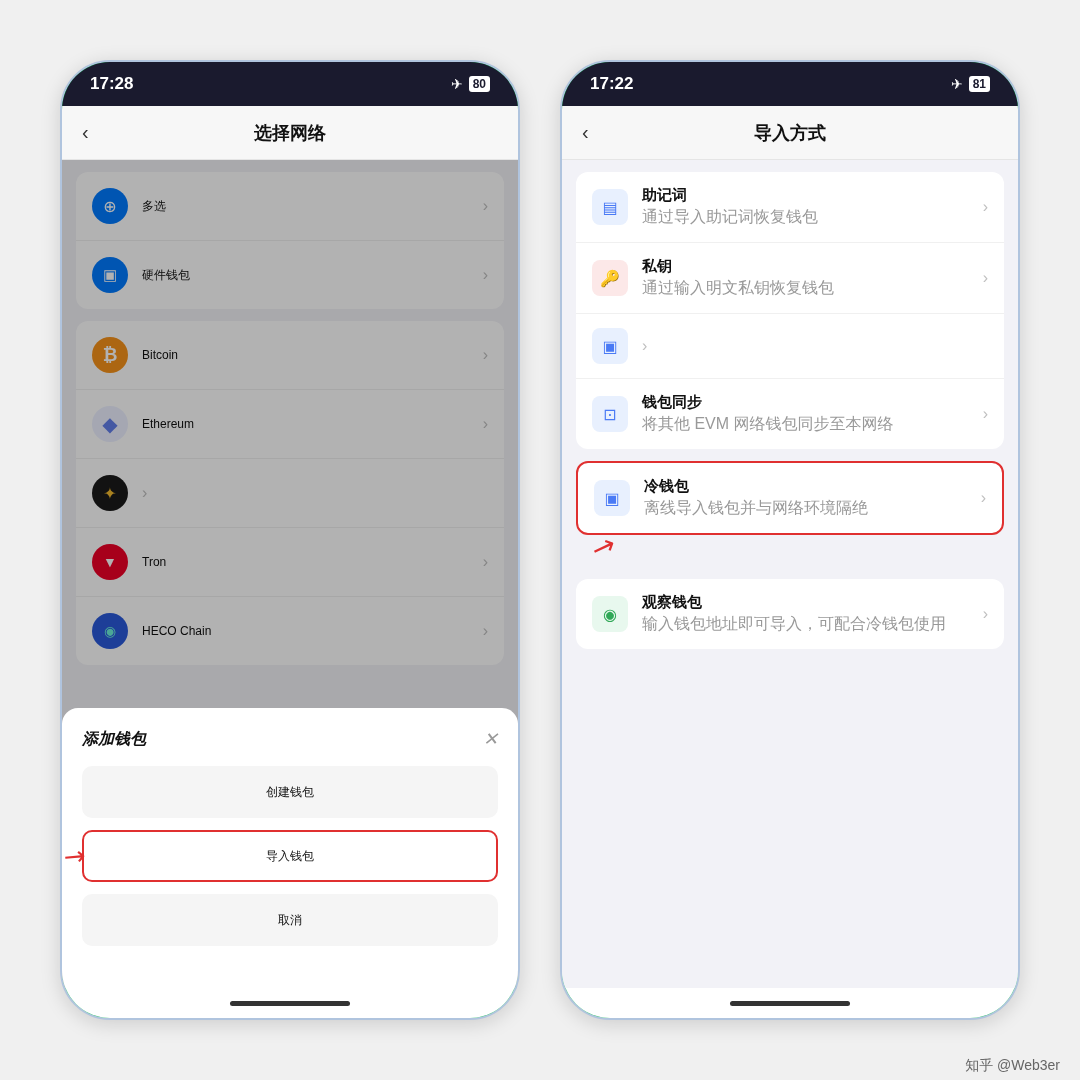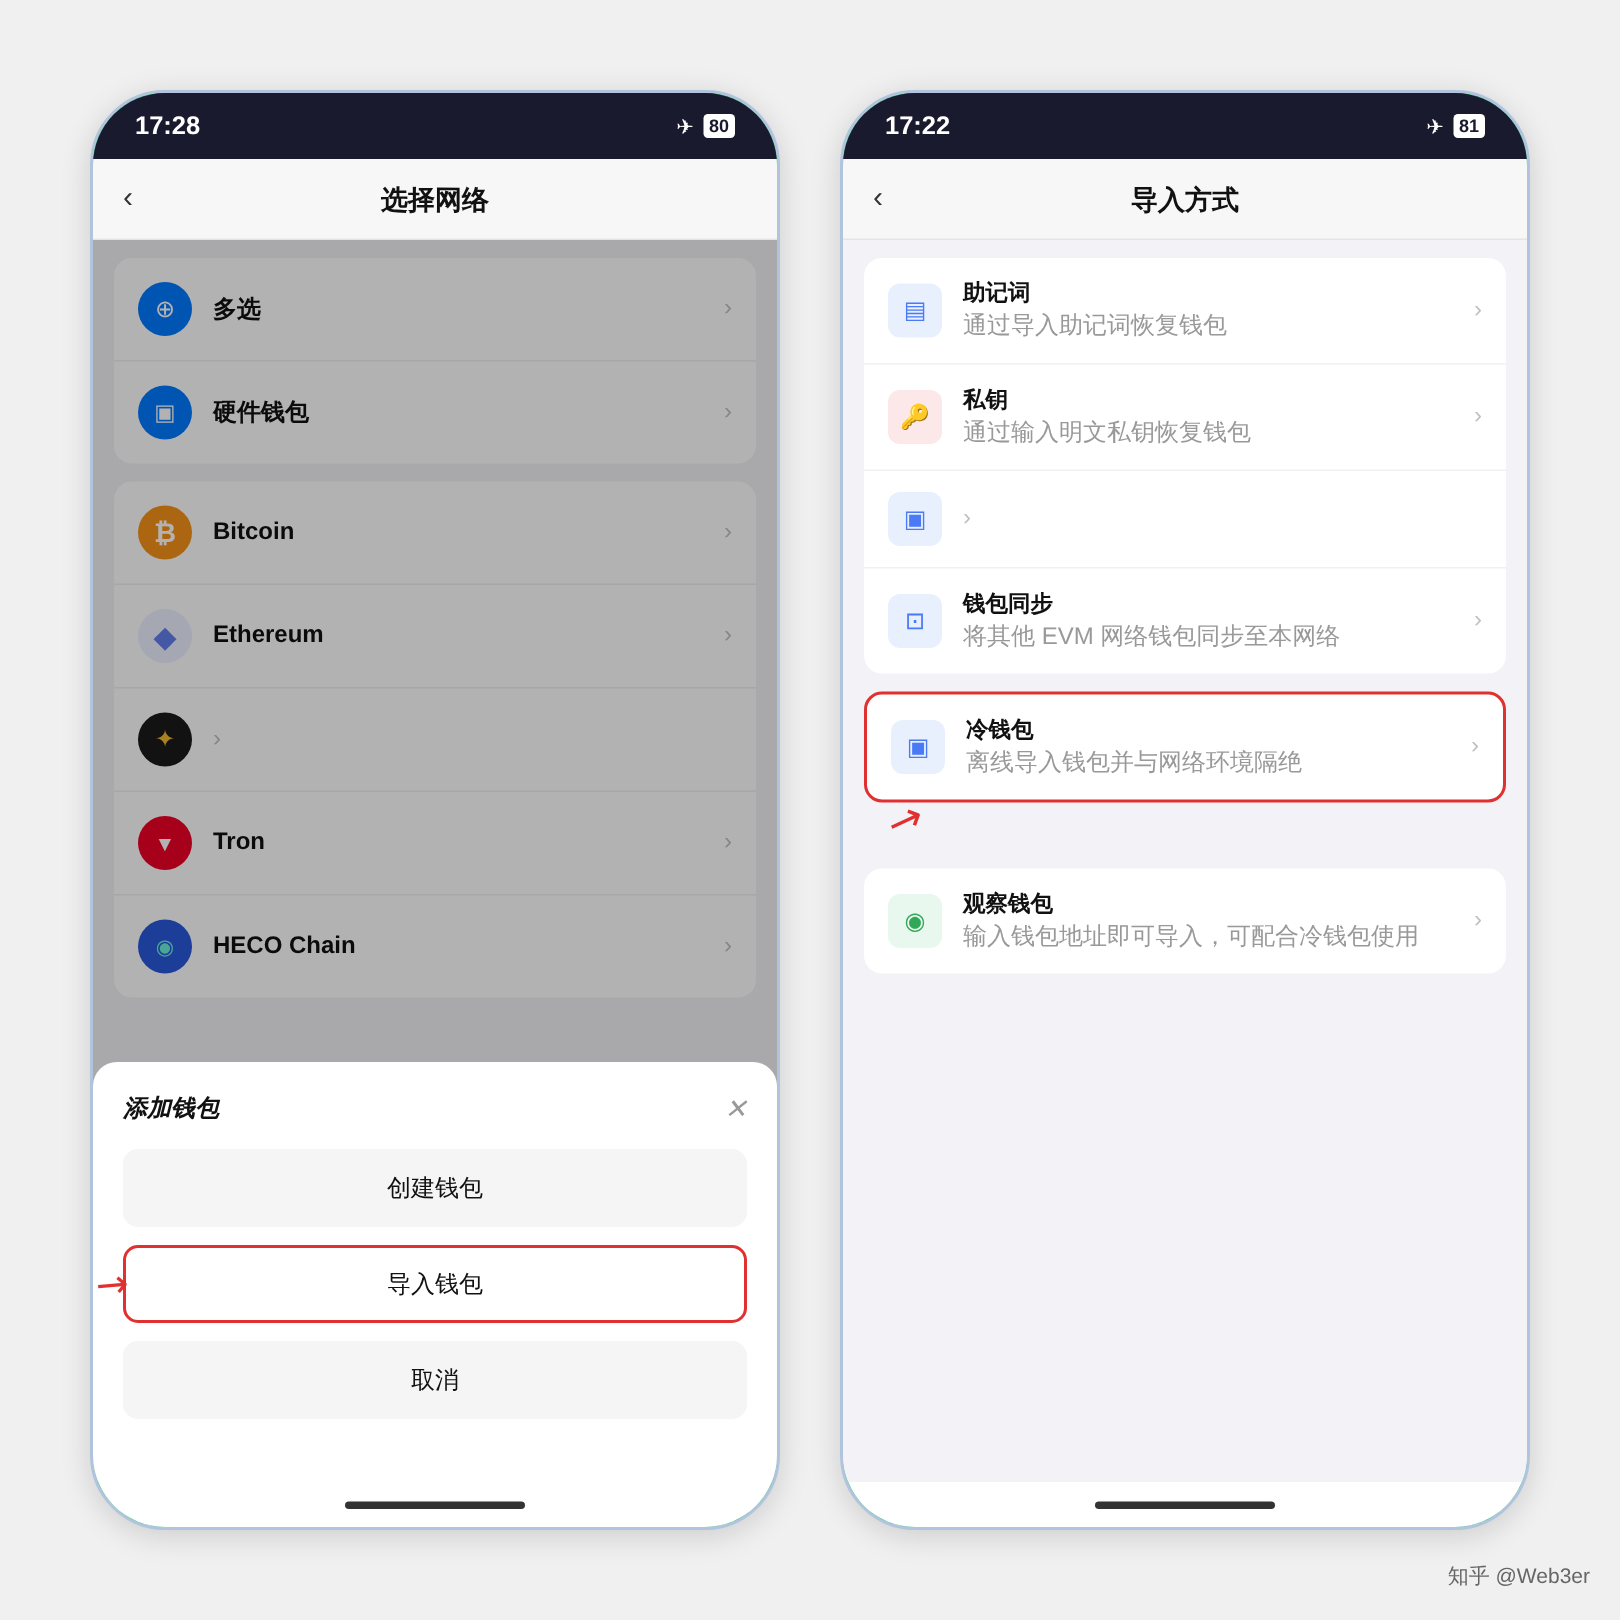--- a/index.html
+++ b/index.html
@@ -120,23 +120,23 @@
       border-radius: 50%;
       display: flex;
       align-items: center;
       justify-content: center;
       font-size: 18px;
       margin-right: 14px;
       flex-shrink: 0;
     }
     .network-name {
       flex: 1;
-      font-size: 16px;
-      color: #111;
-      font-weight: 700;
+      font-size: 12px;
+      color: #111;
+      font-weight: 400;
     }
     .chevron {
       color: #c0c0c0;
       font-size: 16px;
     }
 
     
     .icon-multiselect {
       background: #007aff;
       color: white;
@@ -215,21 +215,21 @@
       color: #999;
       cursor: pointer;
     }
     .sheet-btn {
       display: flex;
       align-items: center;
       justify-content: center;
       width: 100%;
       height: 52px;
       border-radius: 10px;
-      font-size: 16px;
+      font-size: 12px;
       margin-bottom: 12px;
       cursor: pointer;
       border: none;
       background: #f5f5f5;
       color: #111;
     }
     .sheet-btn-import {
       border: 2px solid #e03030;
       background: white;
       color: #111;
@@ -485,13 +485,13 @@
         </div>
       </div>
     </div>
   </div>
 
   <div class="home-indicator">
     <div class="home-bar"></div>
   </div>
 </div>
 
-<div class="watermark" style="position:fixed;bottom:20px;right:20px;font-size:14px;color:#666;">知乎 @Web3er</div>
+<div class="watermark" style="position:fixed;bottom:5px;right:20px;font-size:14px;color:#666;">知乎 @Web3er</div>
 
 </body></html>

